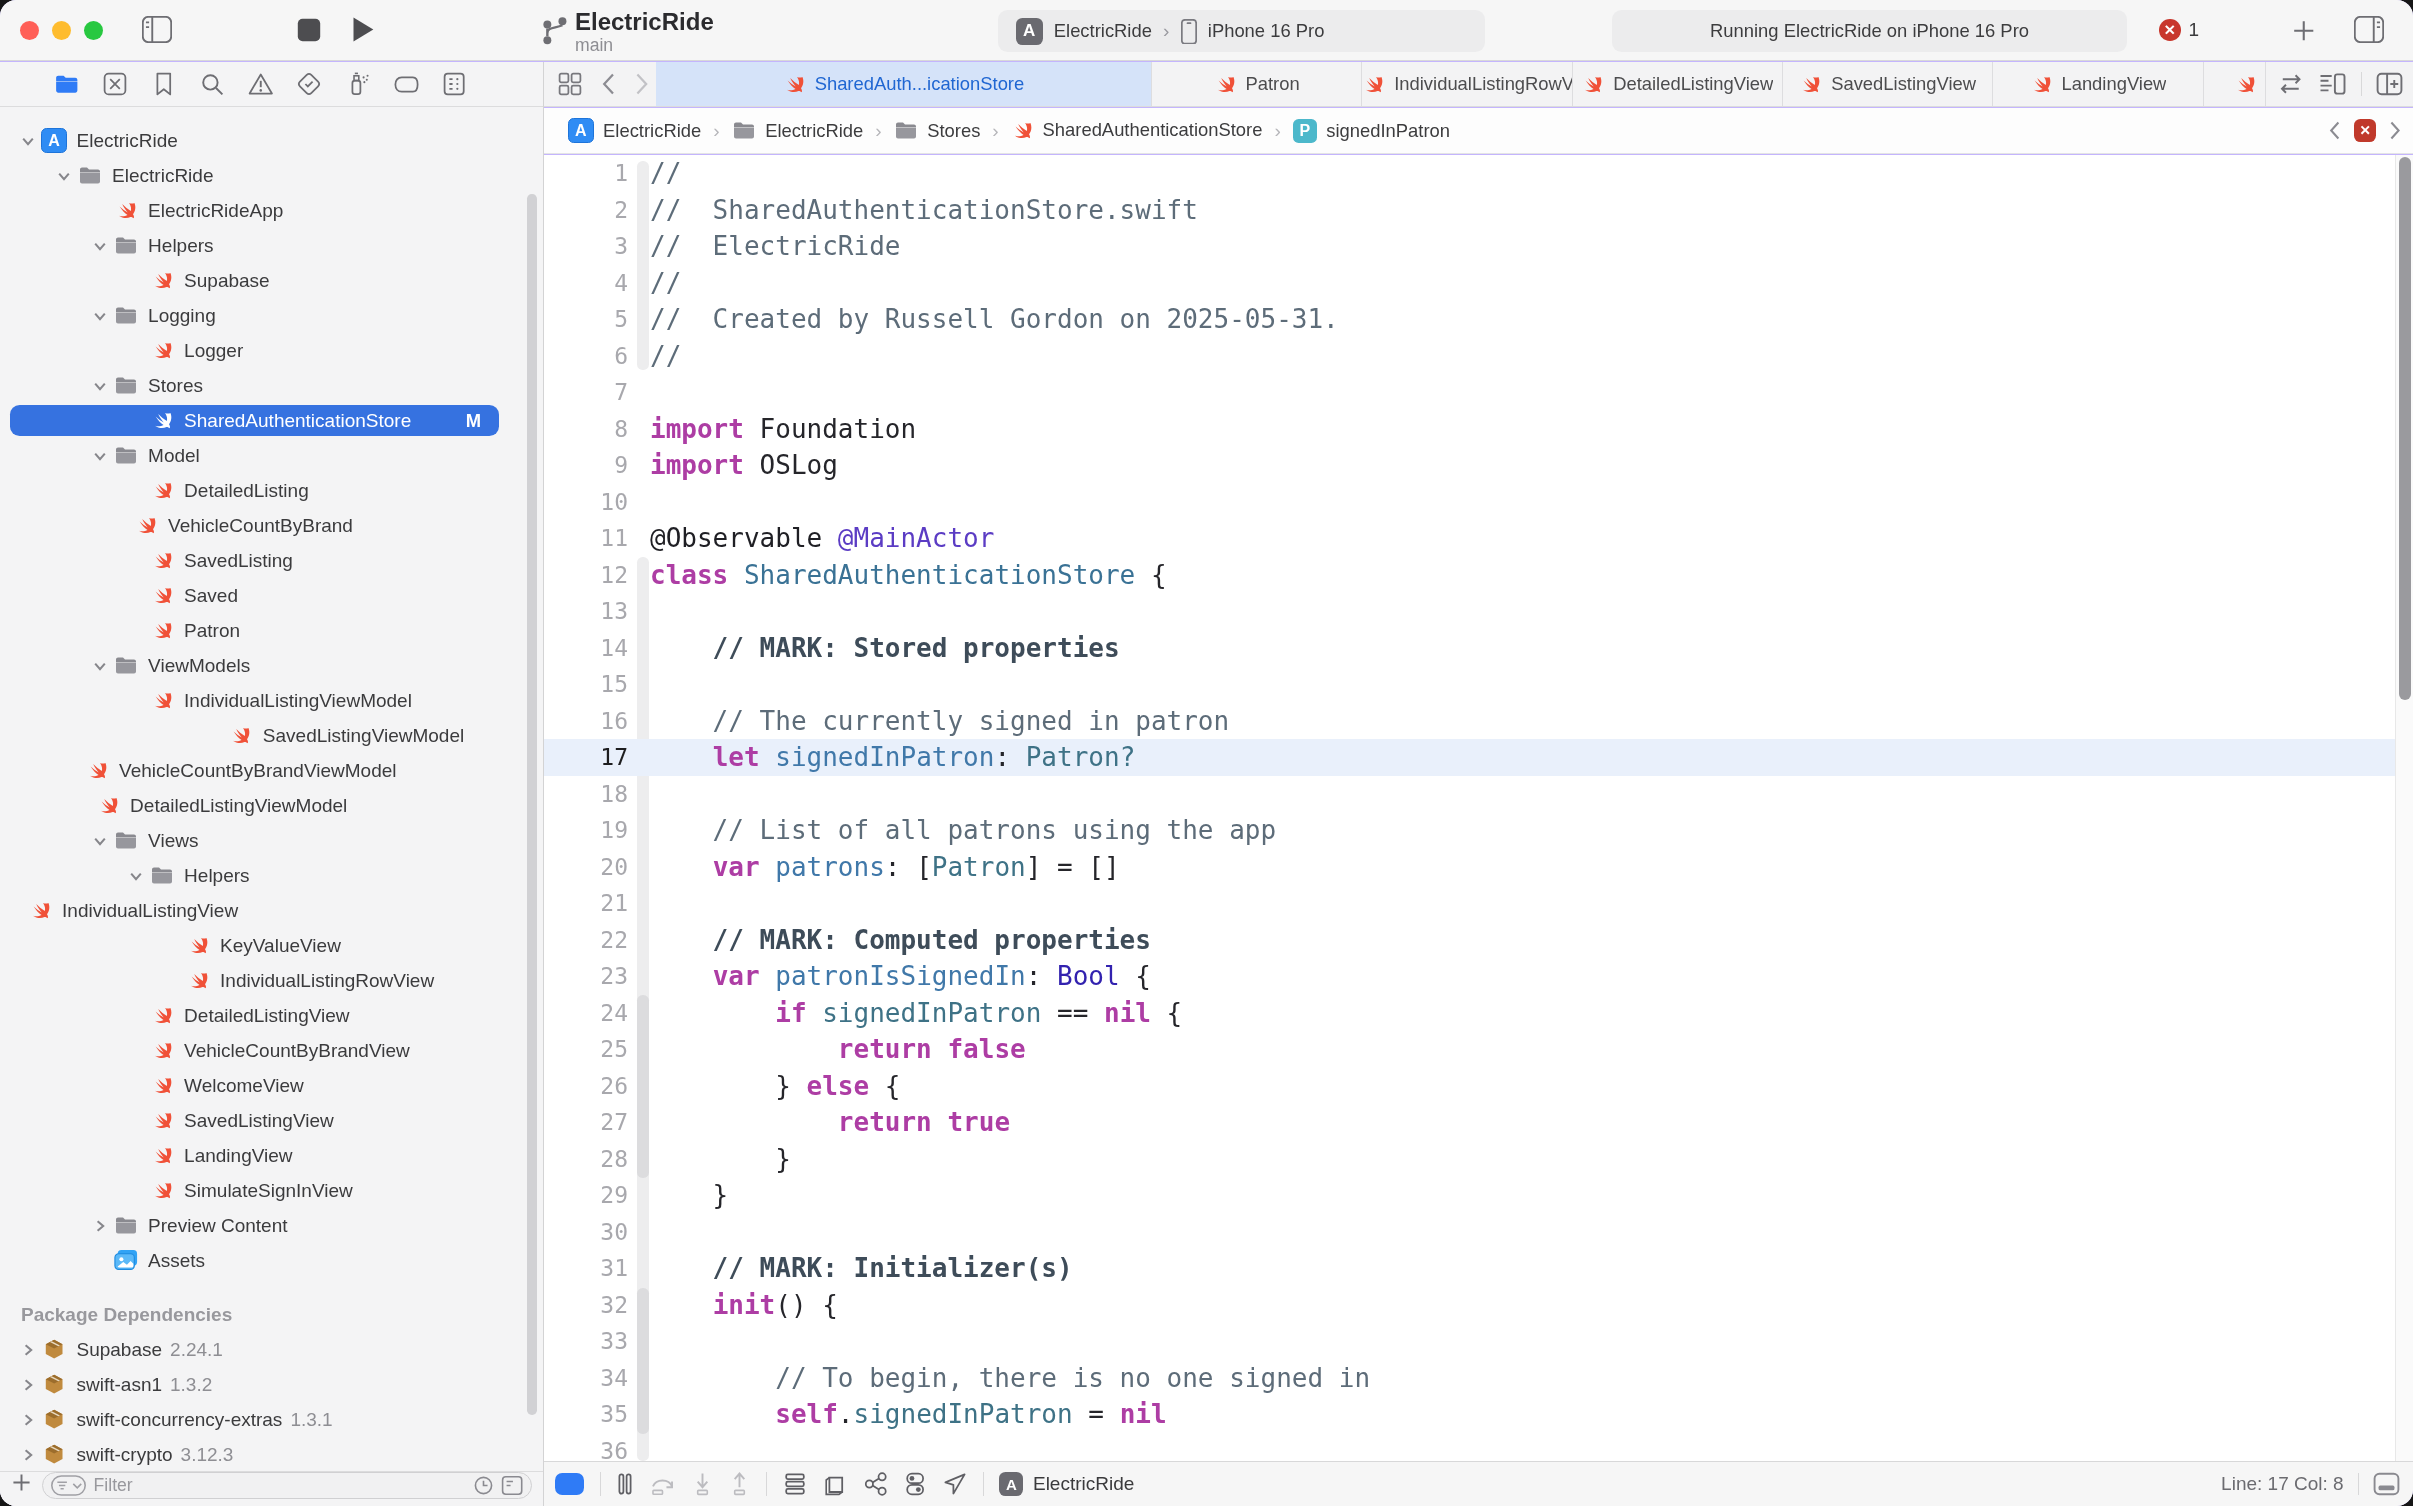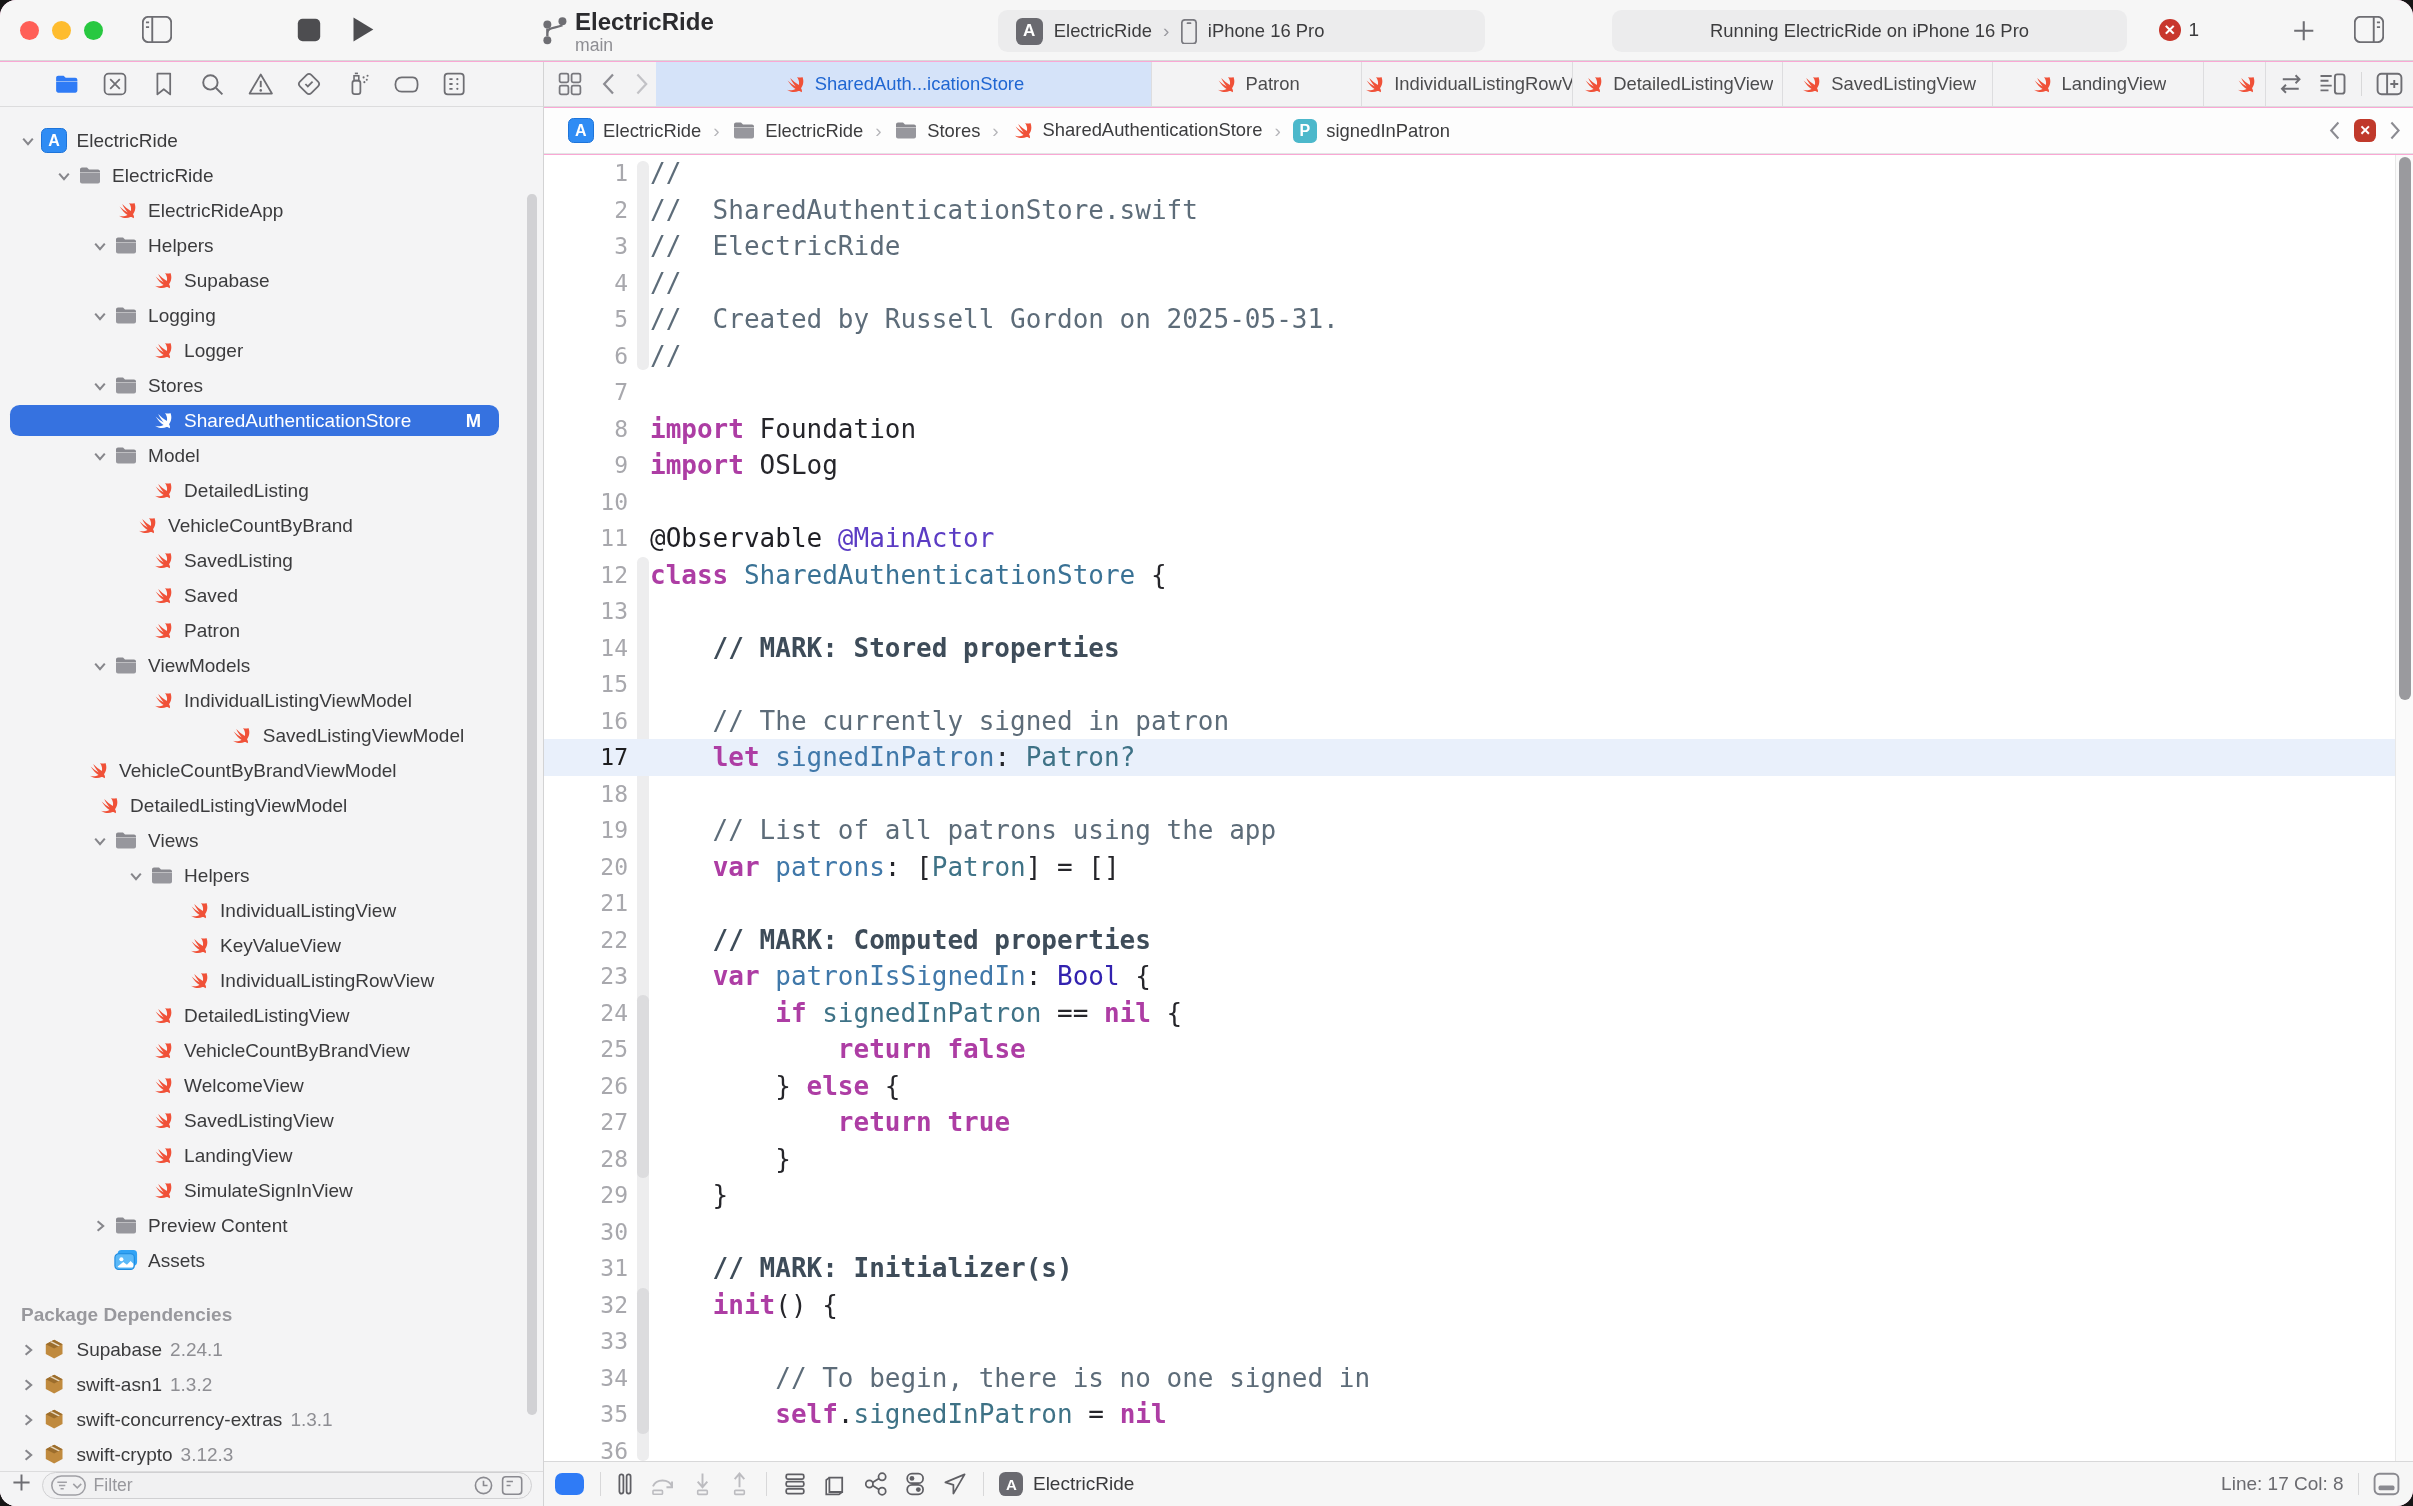--- a/index.html
+++ b/index.html
@@ -1,17 +1,17 @@
 <!DOCTYPE html>
 <html style="font-size:12.8px"><head>
 <meta charset="utf-8">
 <style>
   html,body{margin:0;padding:0;width:2413px;height:1507px;background:#161616;font-family:"Liberation Sans",sans-serif;-webkit-font-smoothing:antialiased;}
   *{box-sizing:border-box;}
-  .window{position:absolute;inset:0;border-radius:16px;overflow:hidden;background:#f9a8d4;}
+  .window{position:absolute;inset:0;border-radius:16px;overflow:hidden;background:#c4b5fd;}
 
   
   .toolbar{position:absolute;top:0;left:0;right:0;height:61px;background:#f6f6f6;border-bottom:0.8px solid #d8d8d9;}
   .traffic{position:absolute;top:21px;left:20px;display:flex;gap:12.8px;}
   .traffic span{width:19px;height:19px;border-radius:50%;display:block;}
   .tl-red{background:#ff5f57;}.tl-yellow{background:#febc2e;}.tl-green{background:#28c840;}
   .tb-icon{position:absolute;color:#57575c;display:flex;align-items:center;justify-content:center;}
   .title-block{position:absolute;left:575px;top:8px;}
   .title-main{font-size:24px;font-weight:bold;color:#2b2b2e;line-height:27px;}
   .title-sub{font-size:17.6px;color:#8e8e93;line-height:21px;}
@@ -510,21 +510,21 @@
           <span class="ticon">
             <span class="icon">
               <svg width="24" height="21" viewBox="0 0 24 20">
                 <path fill="#8a8a90" d="M2 4c0-1.1.9-2 2-2h5l2 2h9c1.1 0 2 .9 2 2v1H2z"></path>
                 <path fill="#97979d" d="M2 7.6h20v8.4c0 1.1-.9 2-2 2H4c-1.1 0-2-.9-2-2z"></path>
               </svg>
             </span>
           </span>
           <span>Helpers</span>
         </div>
-        <div class="trow" style="padding-left: 158px;">
+        <div class="trow" style="">
           <span class="chev"></span>
           <span class="ticon">
             <span class="icon">
               <svg width="22.3" height="22.3" viewBox="0 0 24 24">
                 <path fill="#F05138" d="M20.9 4.2c1.9 4.3 1 9.1-1.5 12.1.9 1.3 1.3 2.9.9 4.5-1.2-.9-2.4-1.6-3.6-1.5-3.6 2-8.5 1.6-12.4-1.2 3.3 1 6.7.6 9.2-1C10.6 15.5 7.3 11.9 5 8.1c2.8 2.6 6 5 8.7 6.4C11 11.6 8.8 8 7.8 5.5c2.9 3 6.3 5.7 9.2 7.4.8-2.4.2-5.6-1.8-8.7 2.2 1 4.3.6 5.7 0z"></path>
               </svg>
             </span>
           </span>
           <span>IndividualListingView</span>
         </div>

